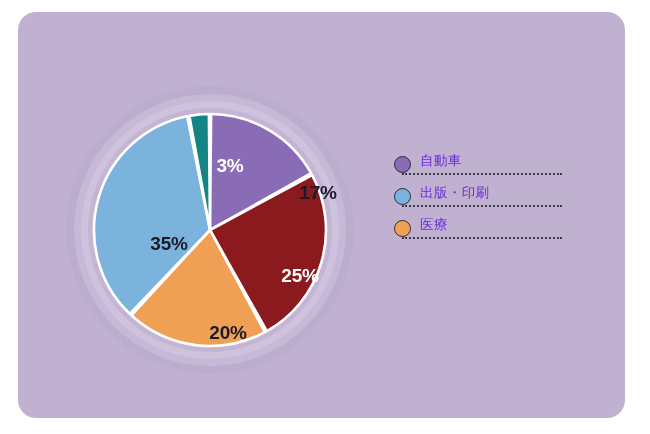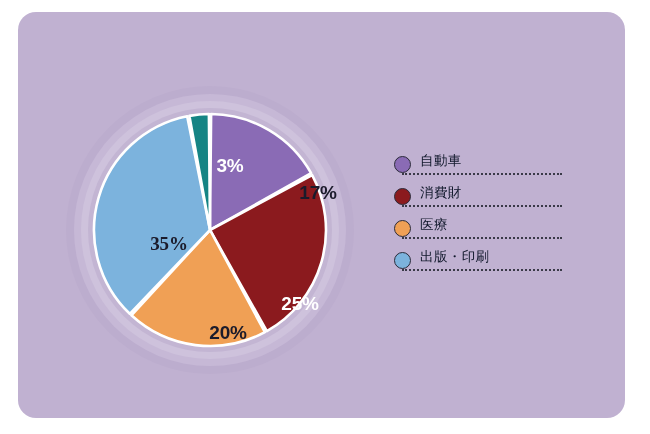--- a/index.html
+++ b/index.html
@@ -88,21 +88,21 @@
     height: 17px;
     border-radius: 50%;
     border: 1.6px solid #2b2b3a;
     box-sizing: border-box;
     flex: 0 0 auto;
     margin-right: 9px;
     z-index: 2;
   }
   .legend-text {
     font-size: 13.5px;
-    color: #0f172a;
+    color: #6d28d9;
     letter-spacing: 0.4px;
     white-space: nowrap;
     z-index: 2;
     position: relative;
     top: -3px;
   }
   .legend-leader {
     position: absolute;
     left: 8px;
     right: -8px;
@@ -128,44 +128,39 @@
         <g id="pie-slice-group">
             <path d="M 118 118 L 119.1135029616384 2.0053444715903197 A 116 116 0 0 1 219.11045734603982 61.14337843949344 Z" fill="#8a6bb5" stroke="#ffffff" stroke-width="2.6" stroke-linejoin="round"></path>
             <path d="M 118 118 L 220.18332563182474 63.09491860655817 A 116 116 0 0 1 174.8566215605066 219.11045734603982 Z" fill="#8b1a1e" stroke="#ffffff" stroke-width="2.6" stroke-linejoin="round"></path>
             <path d="M 118 118 L 172.90508139344183 220.18332563182474 A 116 116 0 0 1 39.40790298040727 203.3187100585969 Z" fill="#f0a055" stroke="#ffffff" stroke-width="2.6" stroke-linejoin="round"></path>
             <path d="M 118 118 L 37.784485529256756 201.79421959893165 A 116 116 0 0 1 95.17098919930211 4.2685783705240965 Z" fill="#7cb3dd" stroke="#ffffff" stroke-width="2.6" stroke-linejoin="round"></path>
             <path d="M 118 118 L 97.35854872503428 3.8512790730302697 A 116 116 0 0 1 116.88649703836153 2.0053444715903197 Z" fill="#158484" stroke="#ffffff" stroke-width="2.6" stroke-linejoin="round"></path>
           </g>
       </svg>
       <div id="pie-labels">
           <div class="slice-label dark" style="left: 226px; top: 81px; color: rgb(27, 27, 43); text-align: right;">17%</div>
-          <div class="slice-label light" style="left: 208px; top: 192px; color: rgb(255, 255, 255);">25%</div>
+          <div class="slice-label light" style="left: 208px; top: 164px; color: rgb(255, 255, 255);">25%</div>
           <div class="slice-label dark" style="left: 136px; top: 221px; color: rgb(27, 27, 43);">20%</div>
-          <div class="slice-label dark" style="left: 77px; top: 132px; color: rgb(27, 27, 43); font-family: Liberation Serif, serif;">35%</div>
+          <div class="slice-label dark" style="left: 77px; top: 132px; color: rgb(27, 27, 43);">35%</div>
           <div class="slice-label light" style="left: 138px; top: 54px; color: rgb(255, 255, 255);">3%</div>
         </div>
     </div>
   </div>
 
   <div id="legend">
       <div class="legend-row">
         <span class="legend-leader"></span>
         <span class="legend-dot" style="background: rgb(138, 107, 181);"></span>
         <span class="legend-text">自動車</span>
       </div>
       <div class="legend-row">
         <span class="legend-leader"></span>
-        <span class="legend-dot" style="background: rgb(139, 26, 30);"></span>
-        <span class="legend-text">消費財</span>
+        <span class="legend-dot" style="background: rgb(124, 179, 221);"></span>
+        <span class="legend-text">出版・印刷</span>
       </div>
       <div class="legend-row">
         <span class="legend-leader"></span>
         <span class="legend-dot" style="background: rgb(240, 160, 85);"></span>
         <span class="legend-text">医療</span>
       </div>
-      <div class="legend-row">
-        <span class="legend-leader"></span>
-        <span class="legend-dot" style="background: rgb(124, 179, 221);"></span>
-        <span class="legend-text">出版・印刷</span>
-      </div>
     </div>
 
 </div>
 
 </body></html>

